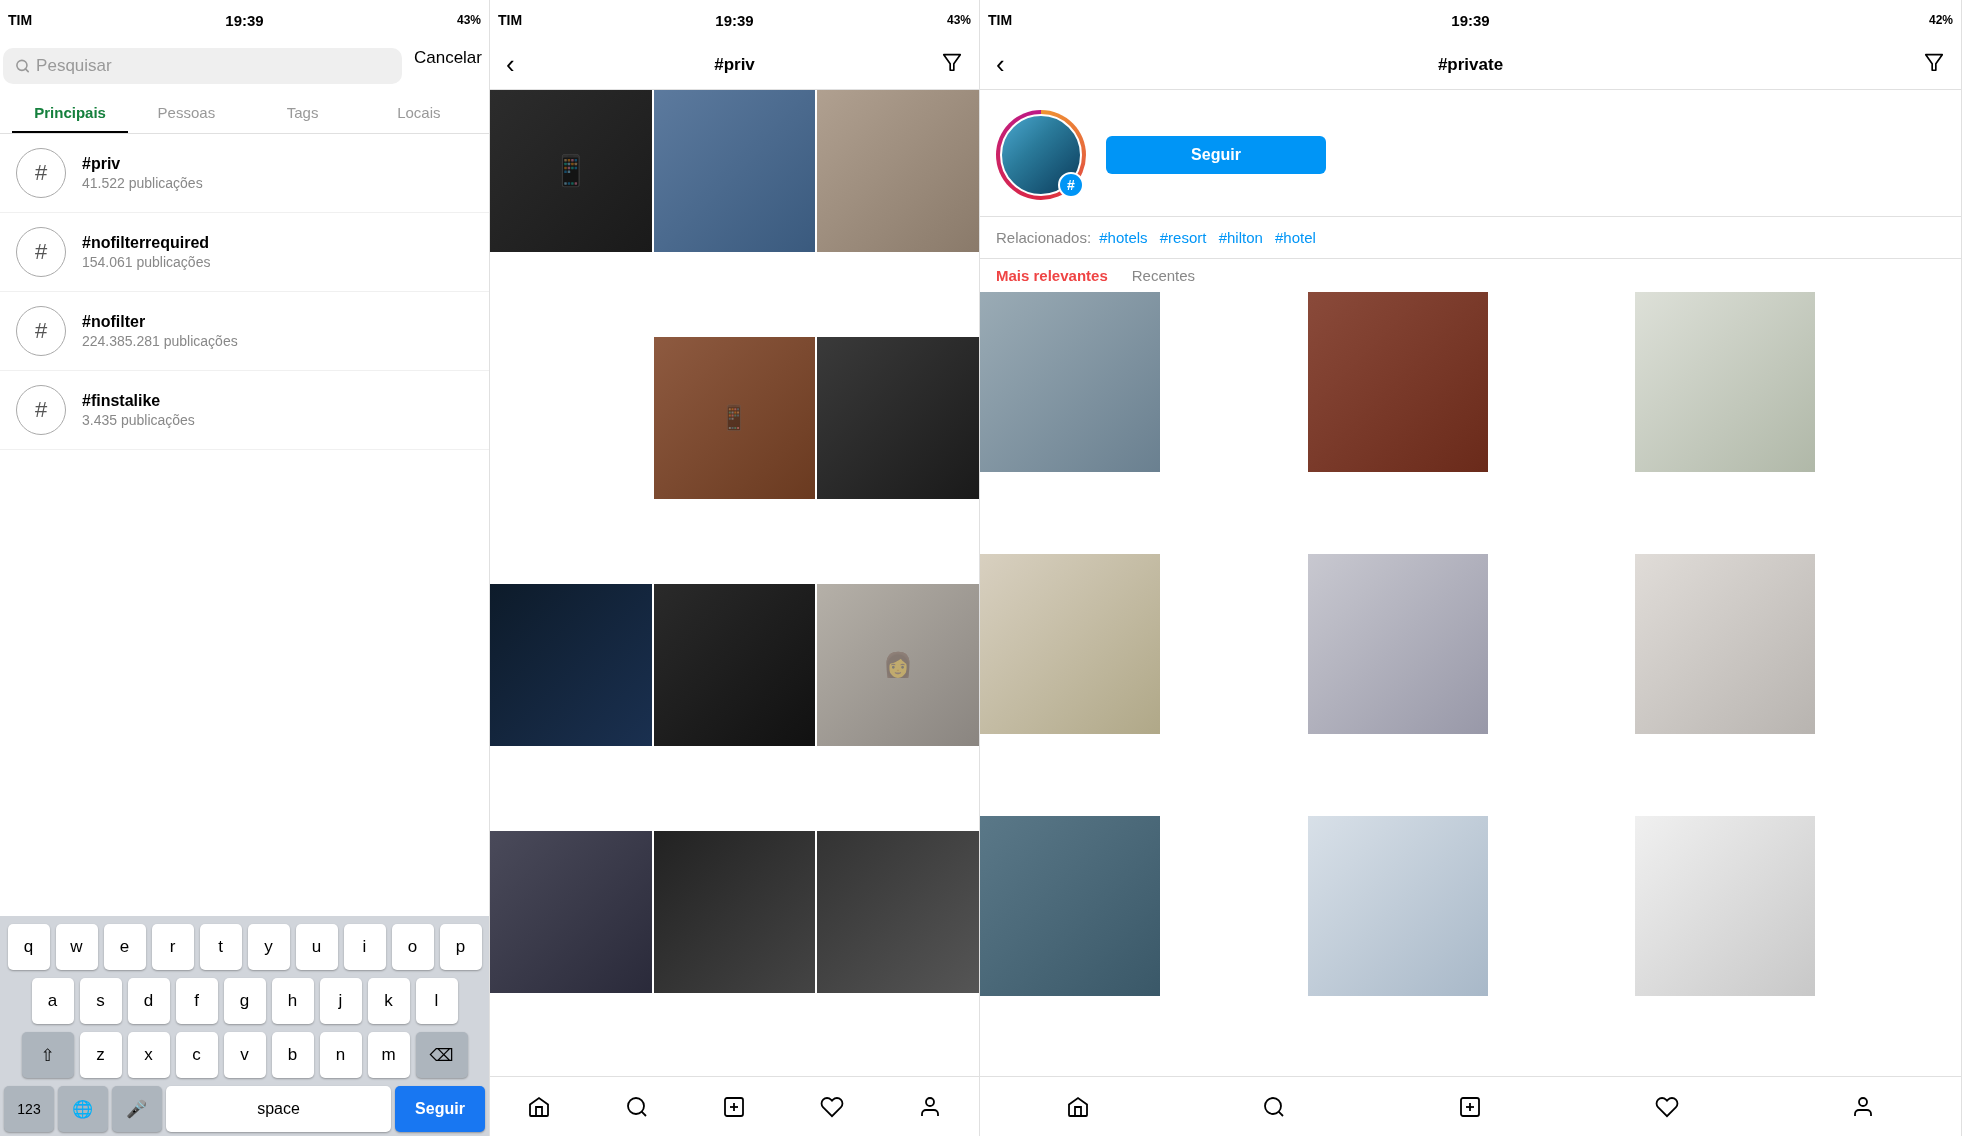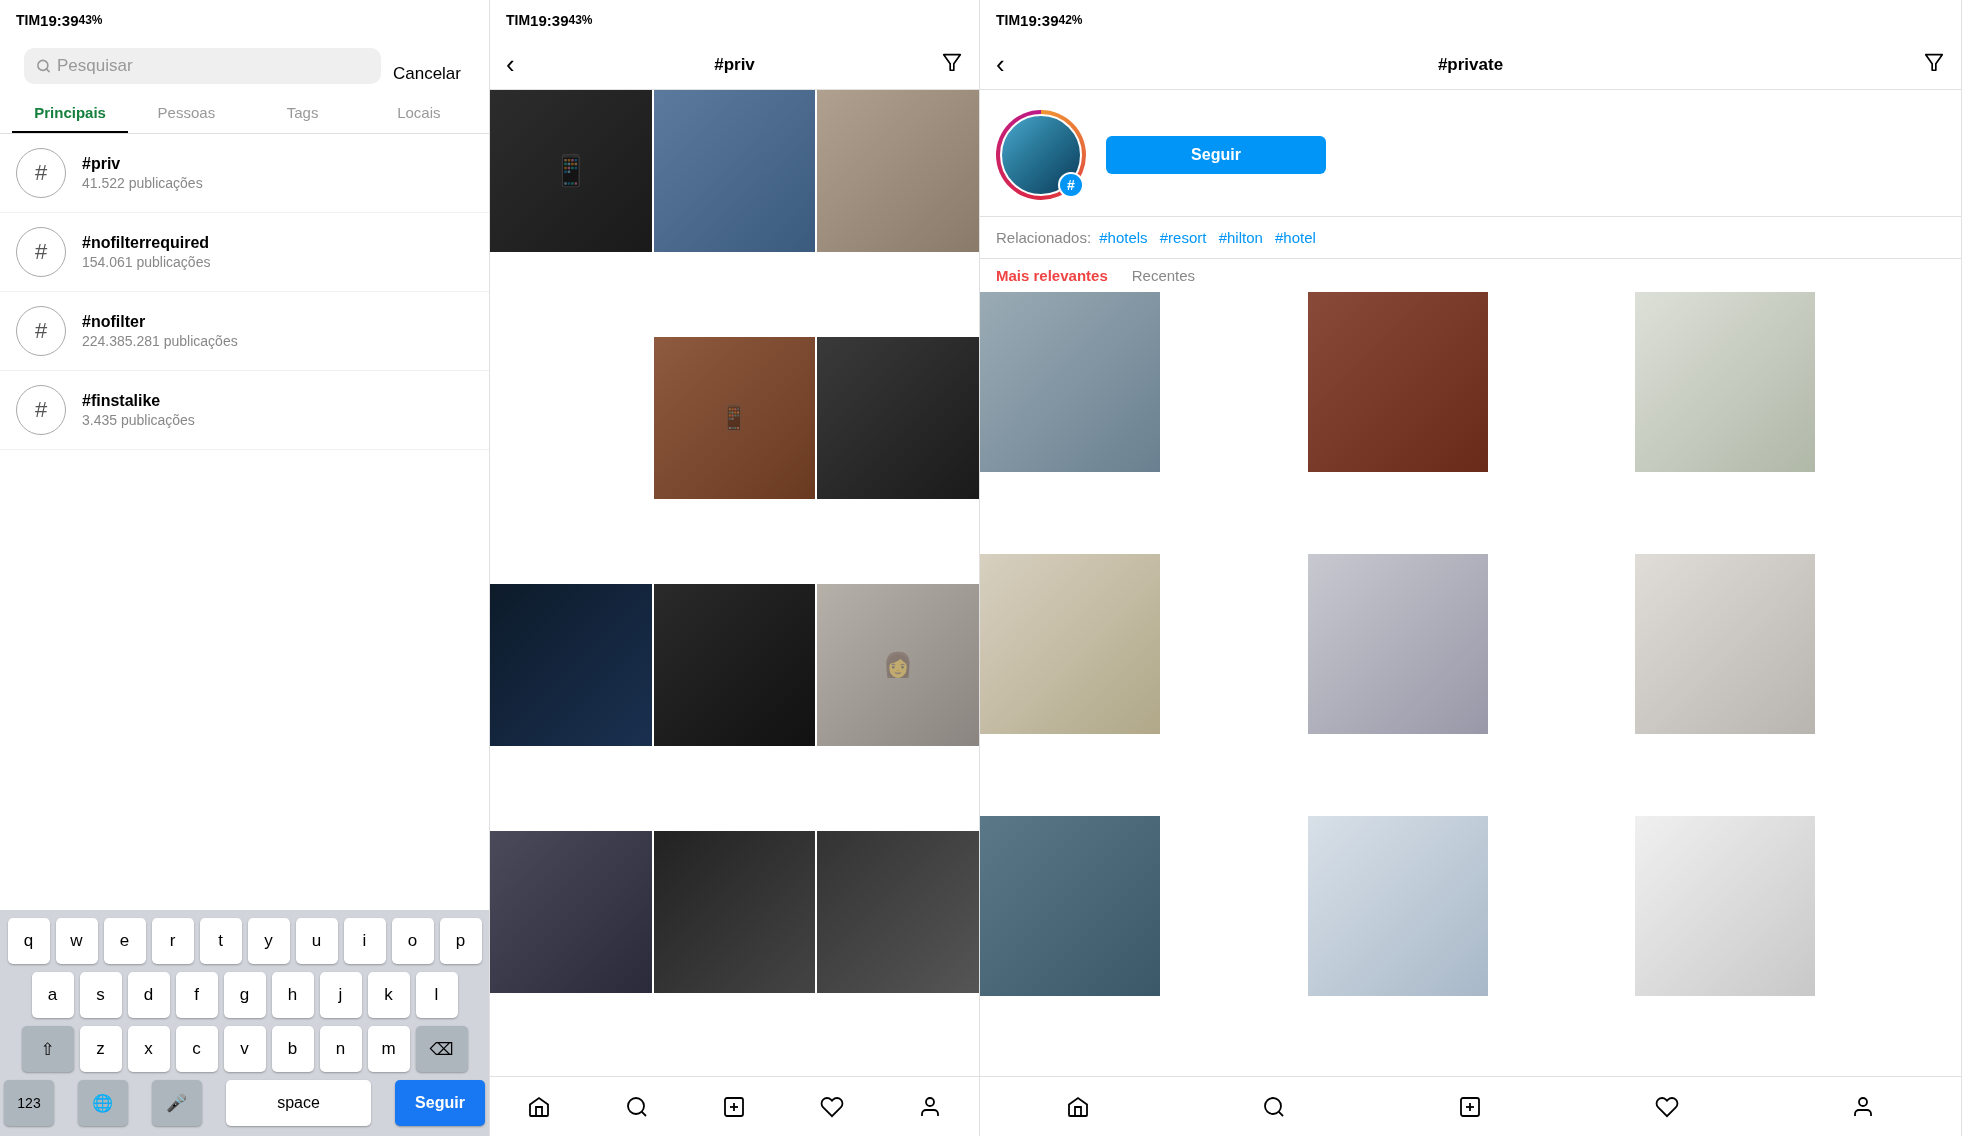--- a/index.html
+++ b/index.html
@@ -21,37 +21,37 @@
       background: #fff;
       overflow: hidden;
     }
 
     
     .status-bar {
       height: 40px;
       background: #fff;
       display: flex;
       align-items: center;
-      justify-content: flex-start;
-      padding: 0 16px;
+      justify-content: space-between;
+      padding: 0 8px;
       font-size: 14px;
       font-weight: 600;
     }
     .status-bar .time { font-weight: 700; font-size: 15px; }
     .status-icons { display: flex; align-items: center; gap: 4px; font-size: 12px; }
 
     
     .panel-search {
       width: 490px;
     }
 
     .search-bar {
       display: flex;
-      align-items: flex-end;
-      padding: 8px 24px;
+      align-items: flex-start;
+      padding: 8px 3px;
       gap: 8px;
       background: #fff;
     }
     .search-input-wrap {
       flex: 1;
       background: #efefef;
       border-radius: 10px;
       display: flex;
       align-items: center;
       padding: 8px 12px;
@@ -151,23 +151,22 @@
       font-size: 17px;
       color: #000;
       cursor: pointer;
       box-shadow: 0 1px 2px rgba(0,0,0,0.3);
       user-select: none;
     }
     .kb-key.shift { min-width: 52px; background: #adb5bd; }
     .kb-key.delete { min-width: 52px; background: #adb5bd; }
     .kb-row-bottom {
       display: flex;
-      gap: 24px;
+      gap: 4px;
       justify-content: center;
-      margin-bottom: 6px;
     }
     .kb-key.num { min-width: 50px; background: #adb5bd; font-size: 14px; }
     .kb-key.globe { min-width: 50px; background: #adb5bd; }
     .kb-key.mic { min-width: 50px; background: #adb5bd; }
     .kb-key.space { flex: 1; min-width: 0; font-size: 16px; }
     .kb-key.search-key {
       min-width: 90px;
       background: #1877f2;
       color: #fff;
       font-size: 16px;

